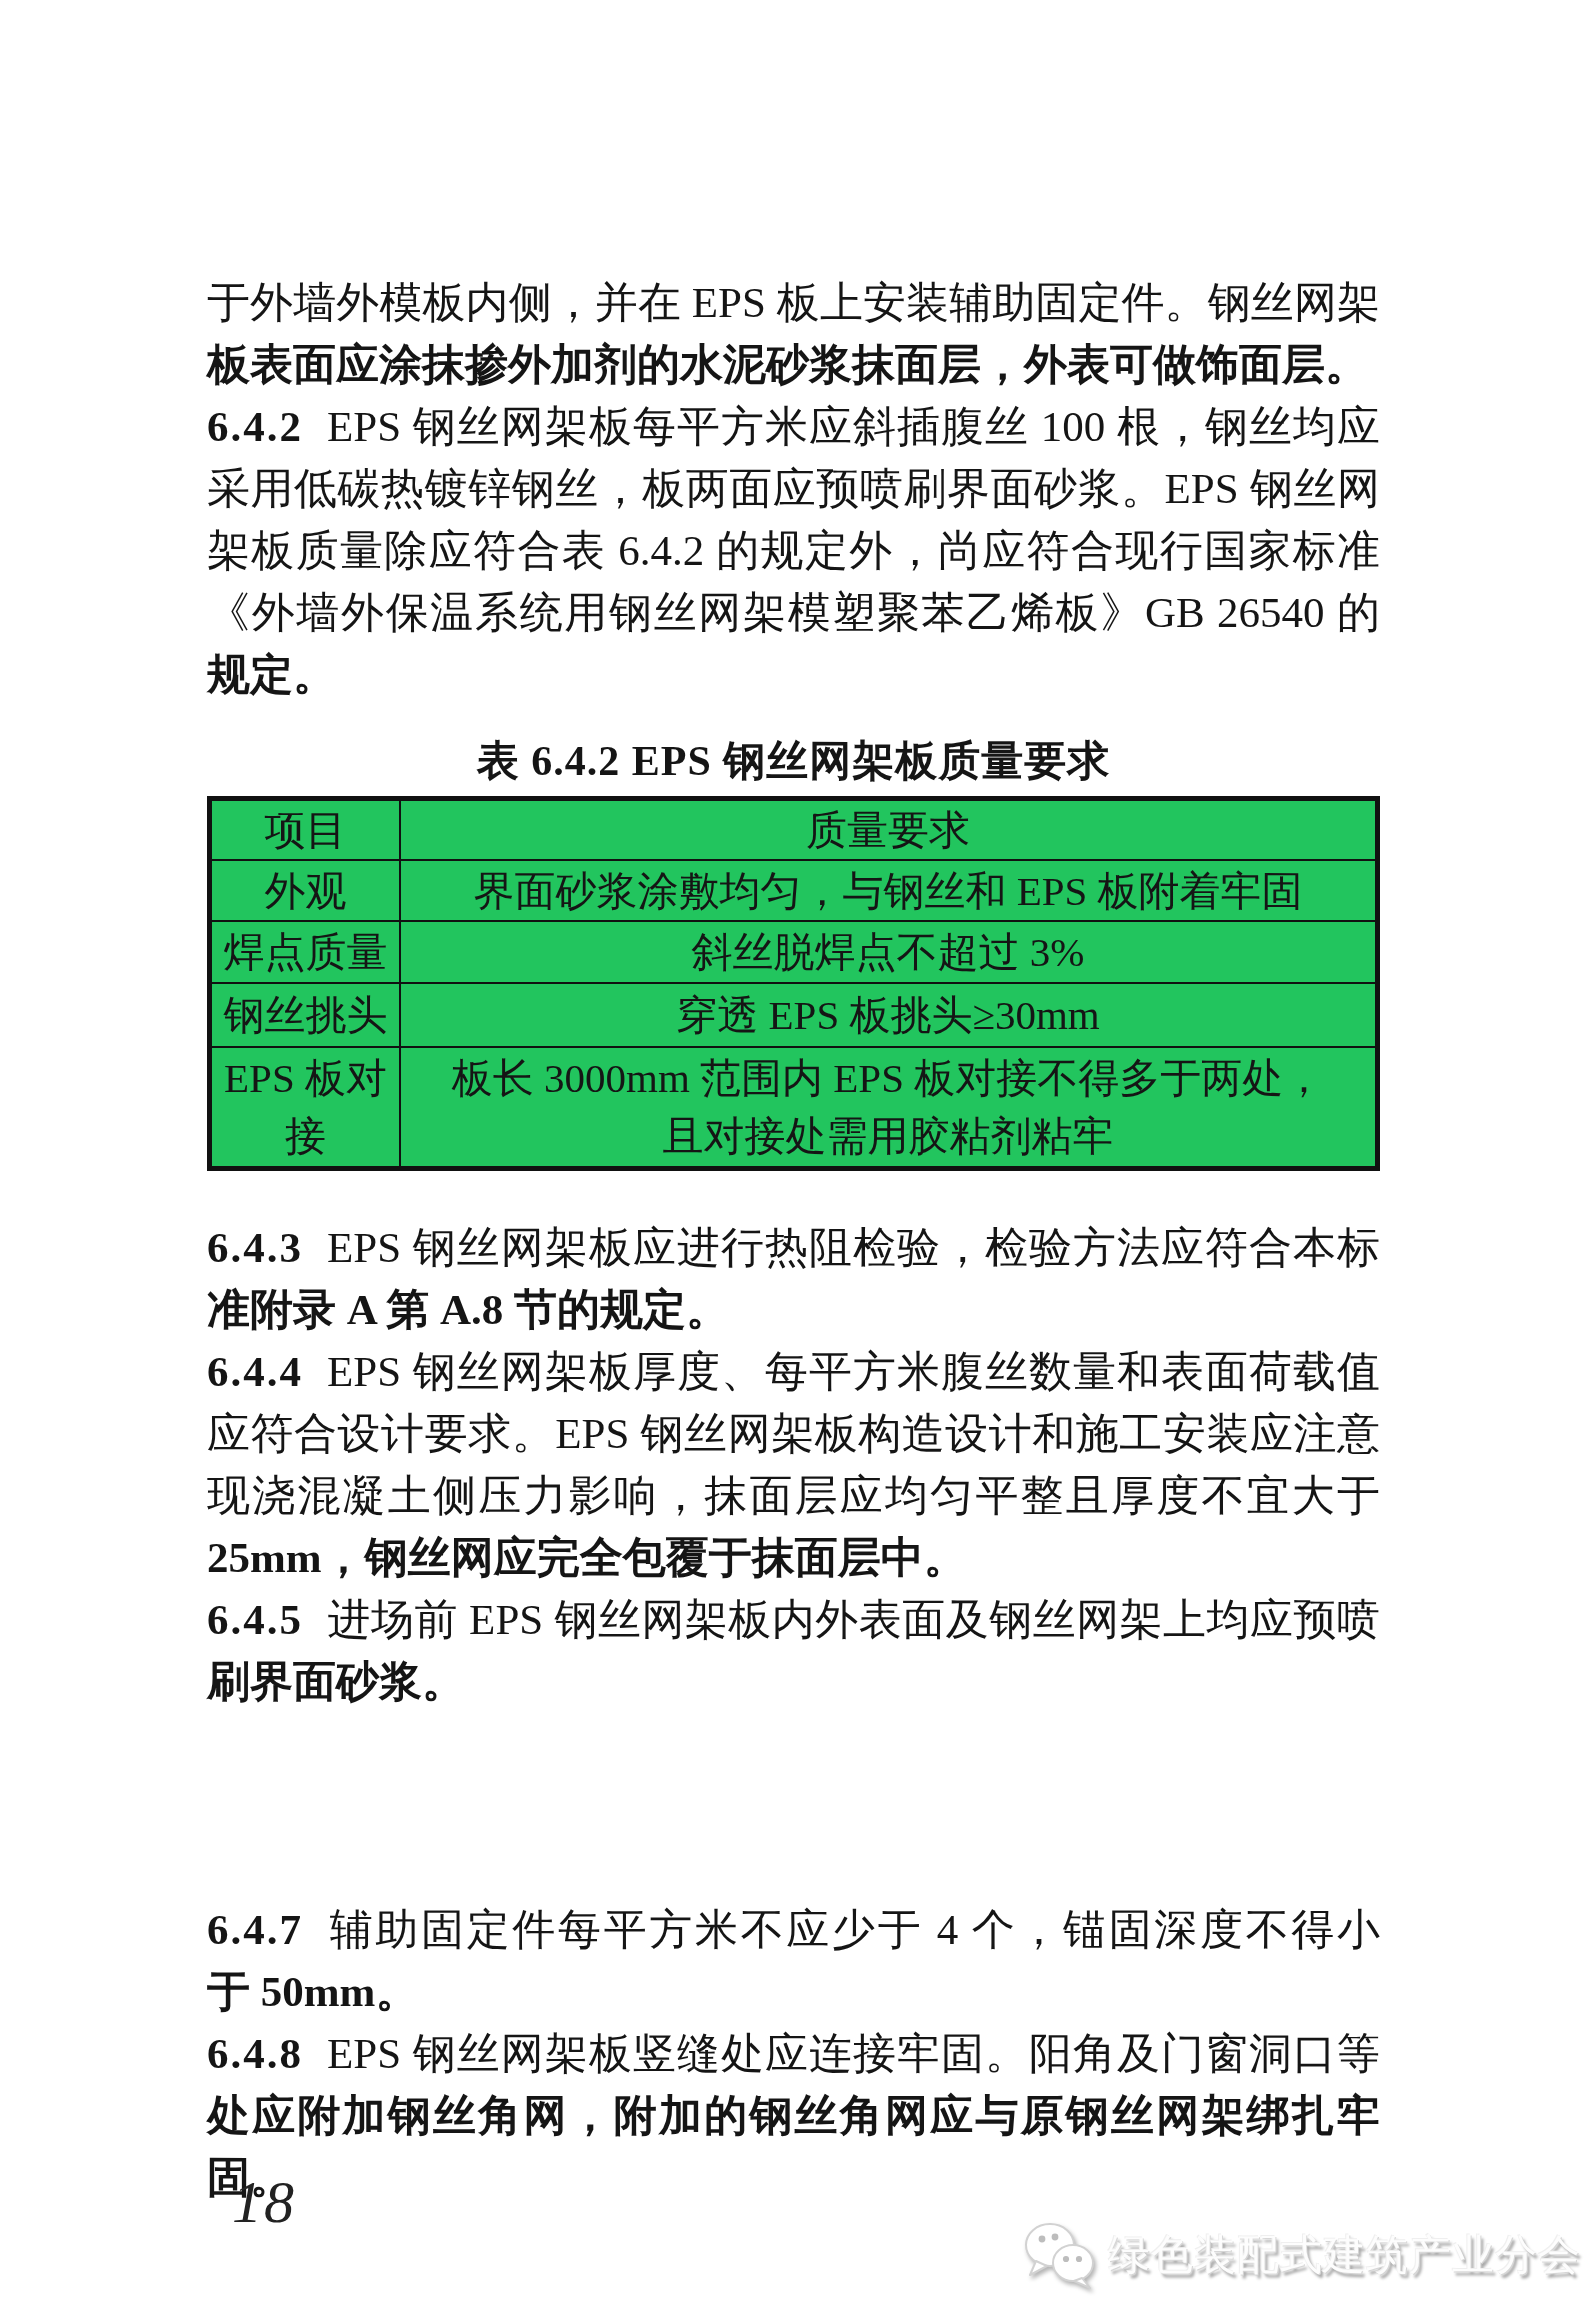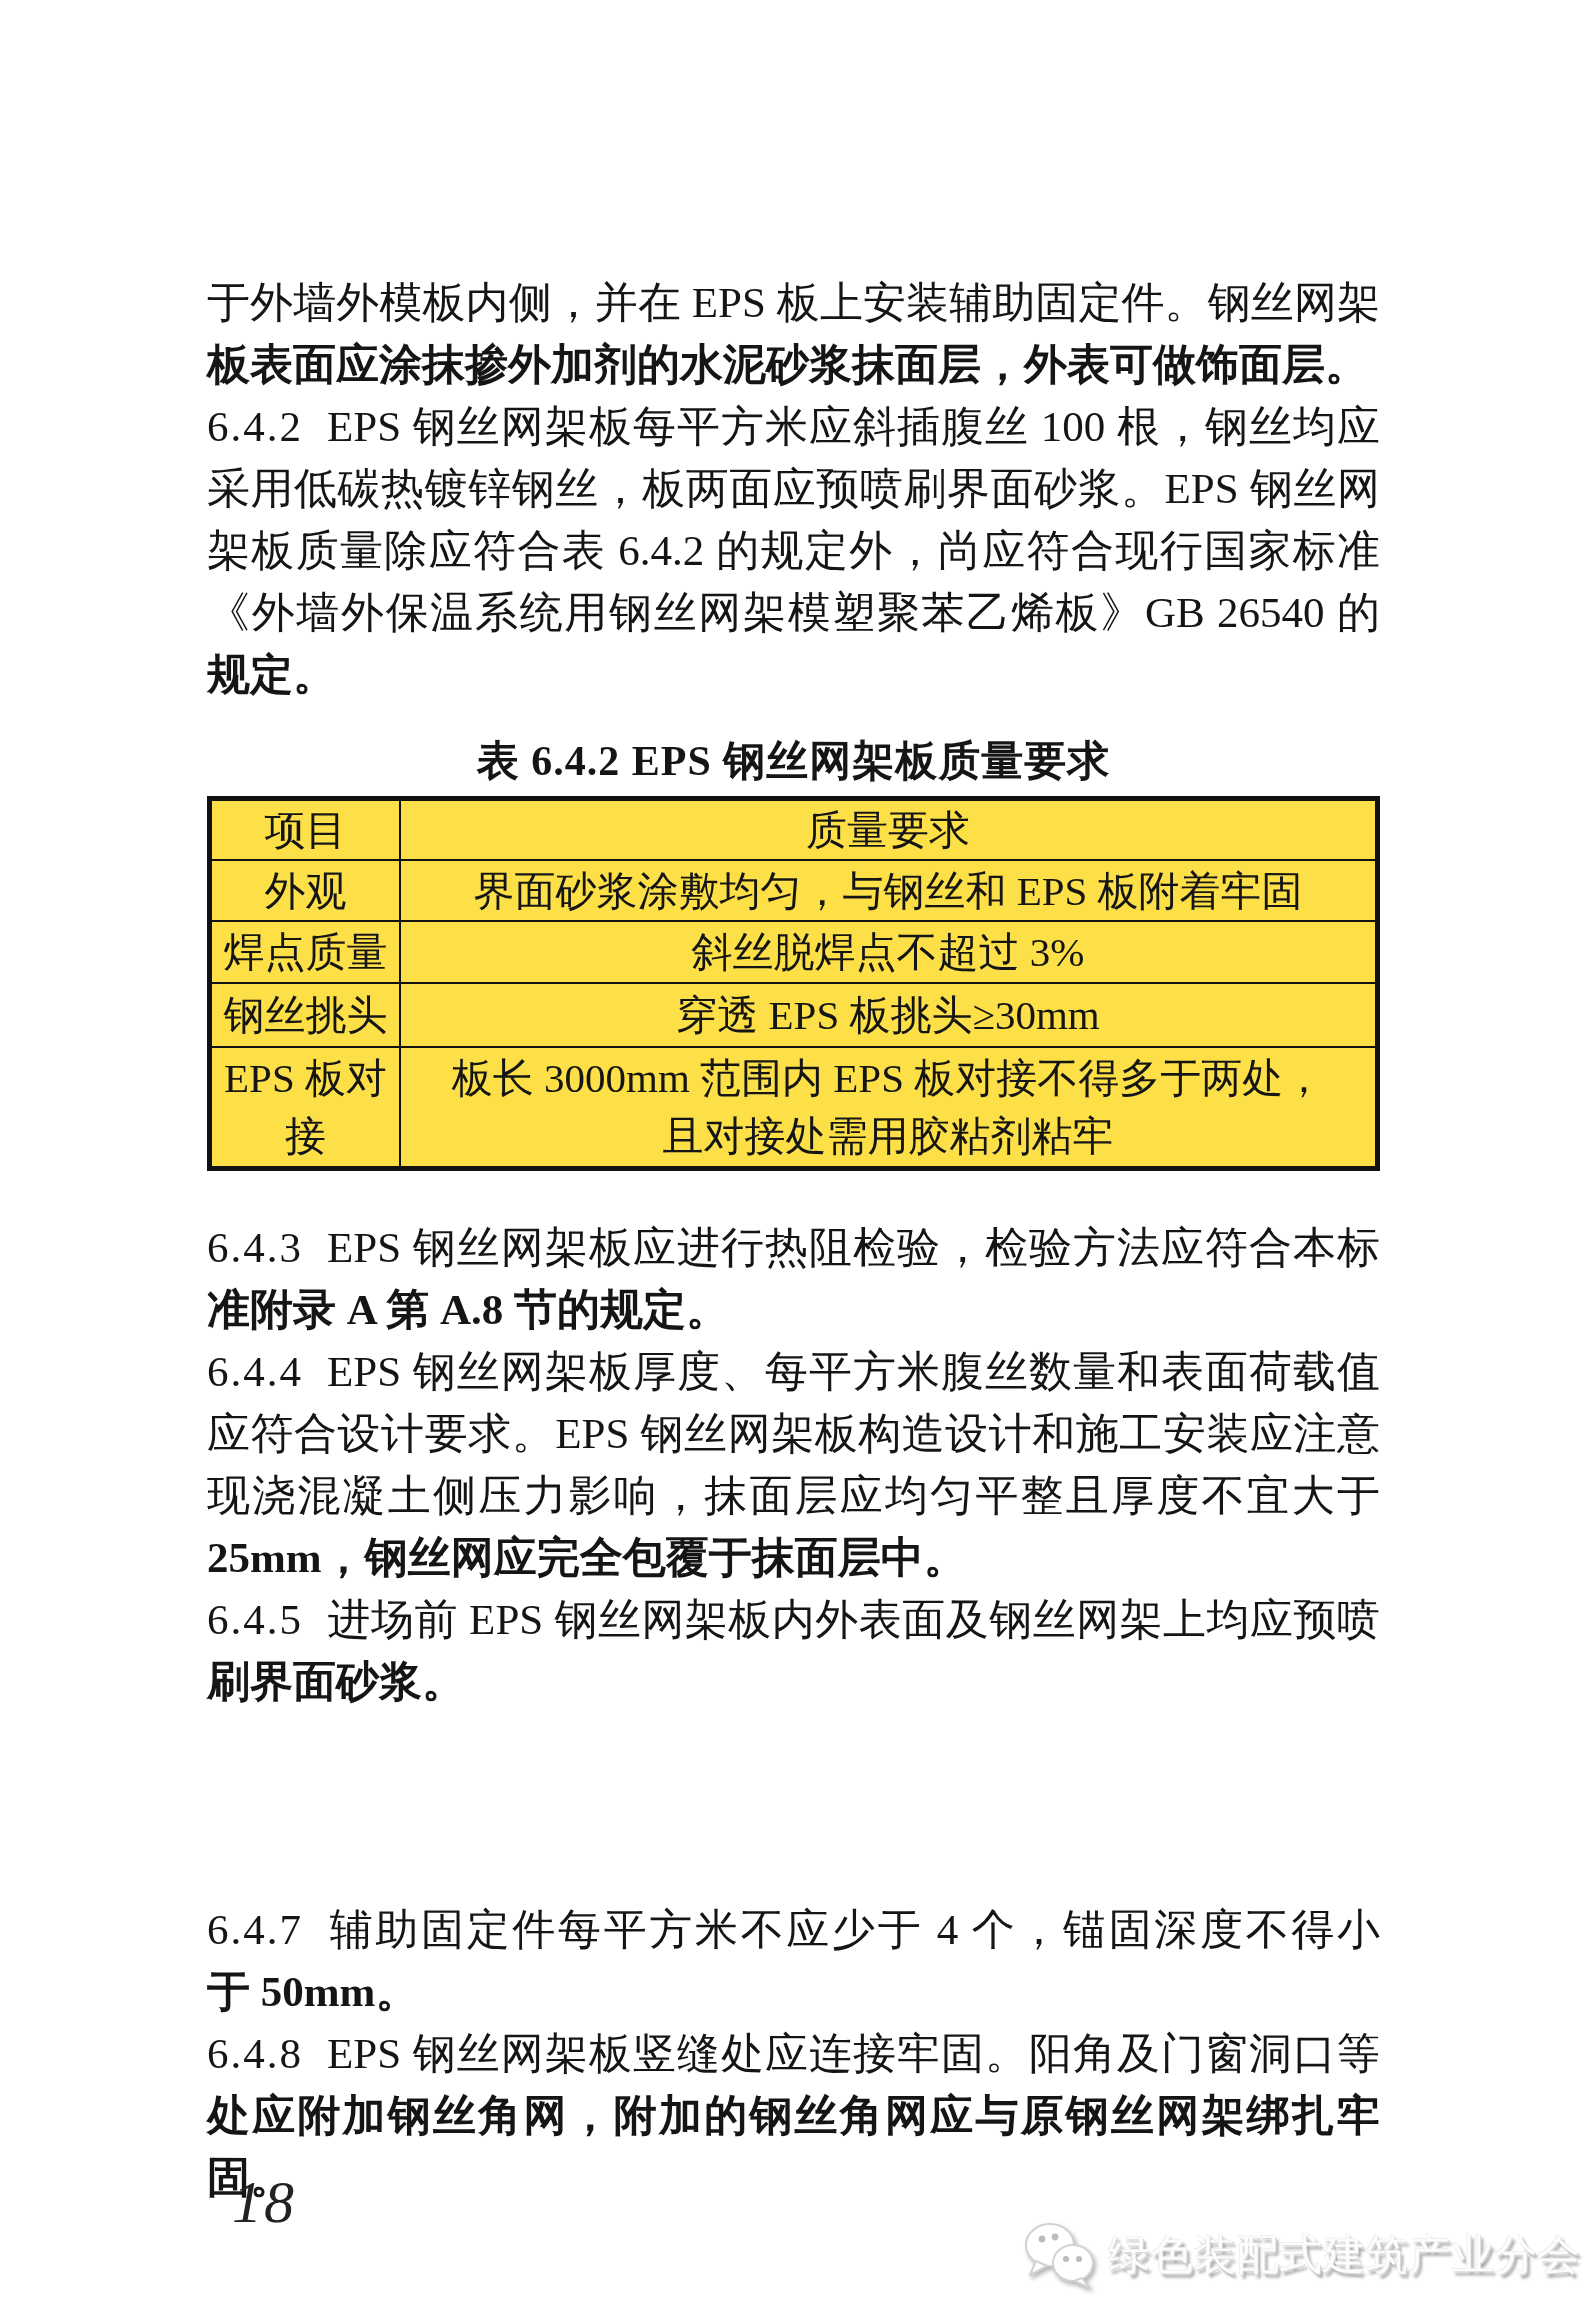--- a/index.html
+++ b/index.html
@@ -16,36 +16,36 @@
   .ln{
     height:62px;line-height:62px;
     font-size:43px;
     text-align:justify;
     white-space:normal;
     color:#151515;
   }
   .ln.j{text-align-last:justify;}
   .ln.last{text-align-last:left;font-weight:bold;}
   .secnum{
-    font-weight:400;
+    font-weight:700;
     letter-spacing:2px;
     margin-right:24px;
   }
   .tbl-title{
     position:absolute;left:207px;top:702px;width:1173px;
     height:62px;line-height:62px;
     text-align:center;font-weight:700;font-size:42px;
     letter-spacing:1px;
   }
   table.qtable{
     position:absolute;left:207px;top:768px;
     width:1173px;
     border-collapse:collapse;
     table-layout:fixed;
-    background:#fde047;
+    background:#22c55e;
   }
   table.qtable{border:5px solid #111;}
   table.qtable td{
     border:2px solid #111;
     font-size:41px;
     text-align:center;
     vertical-align:middle;
     padding:0;
     line-height:58px;
     color:#151515;

